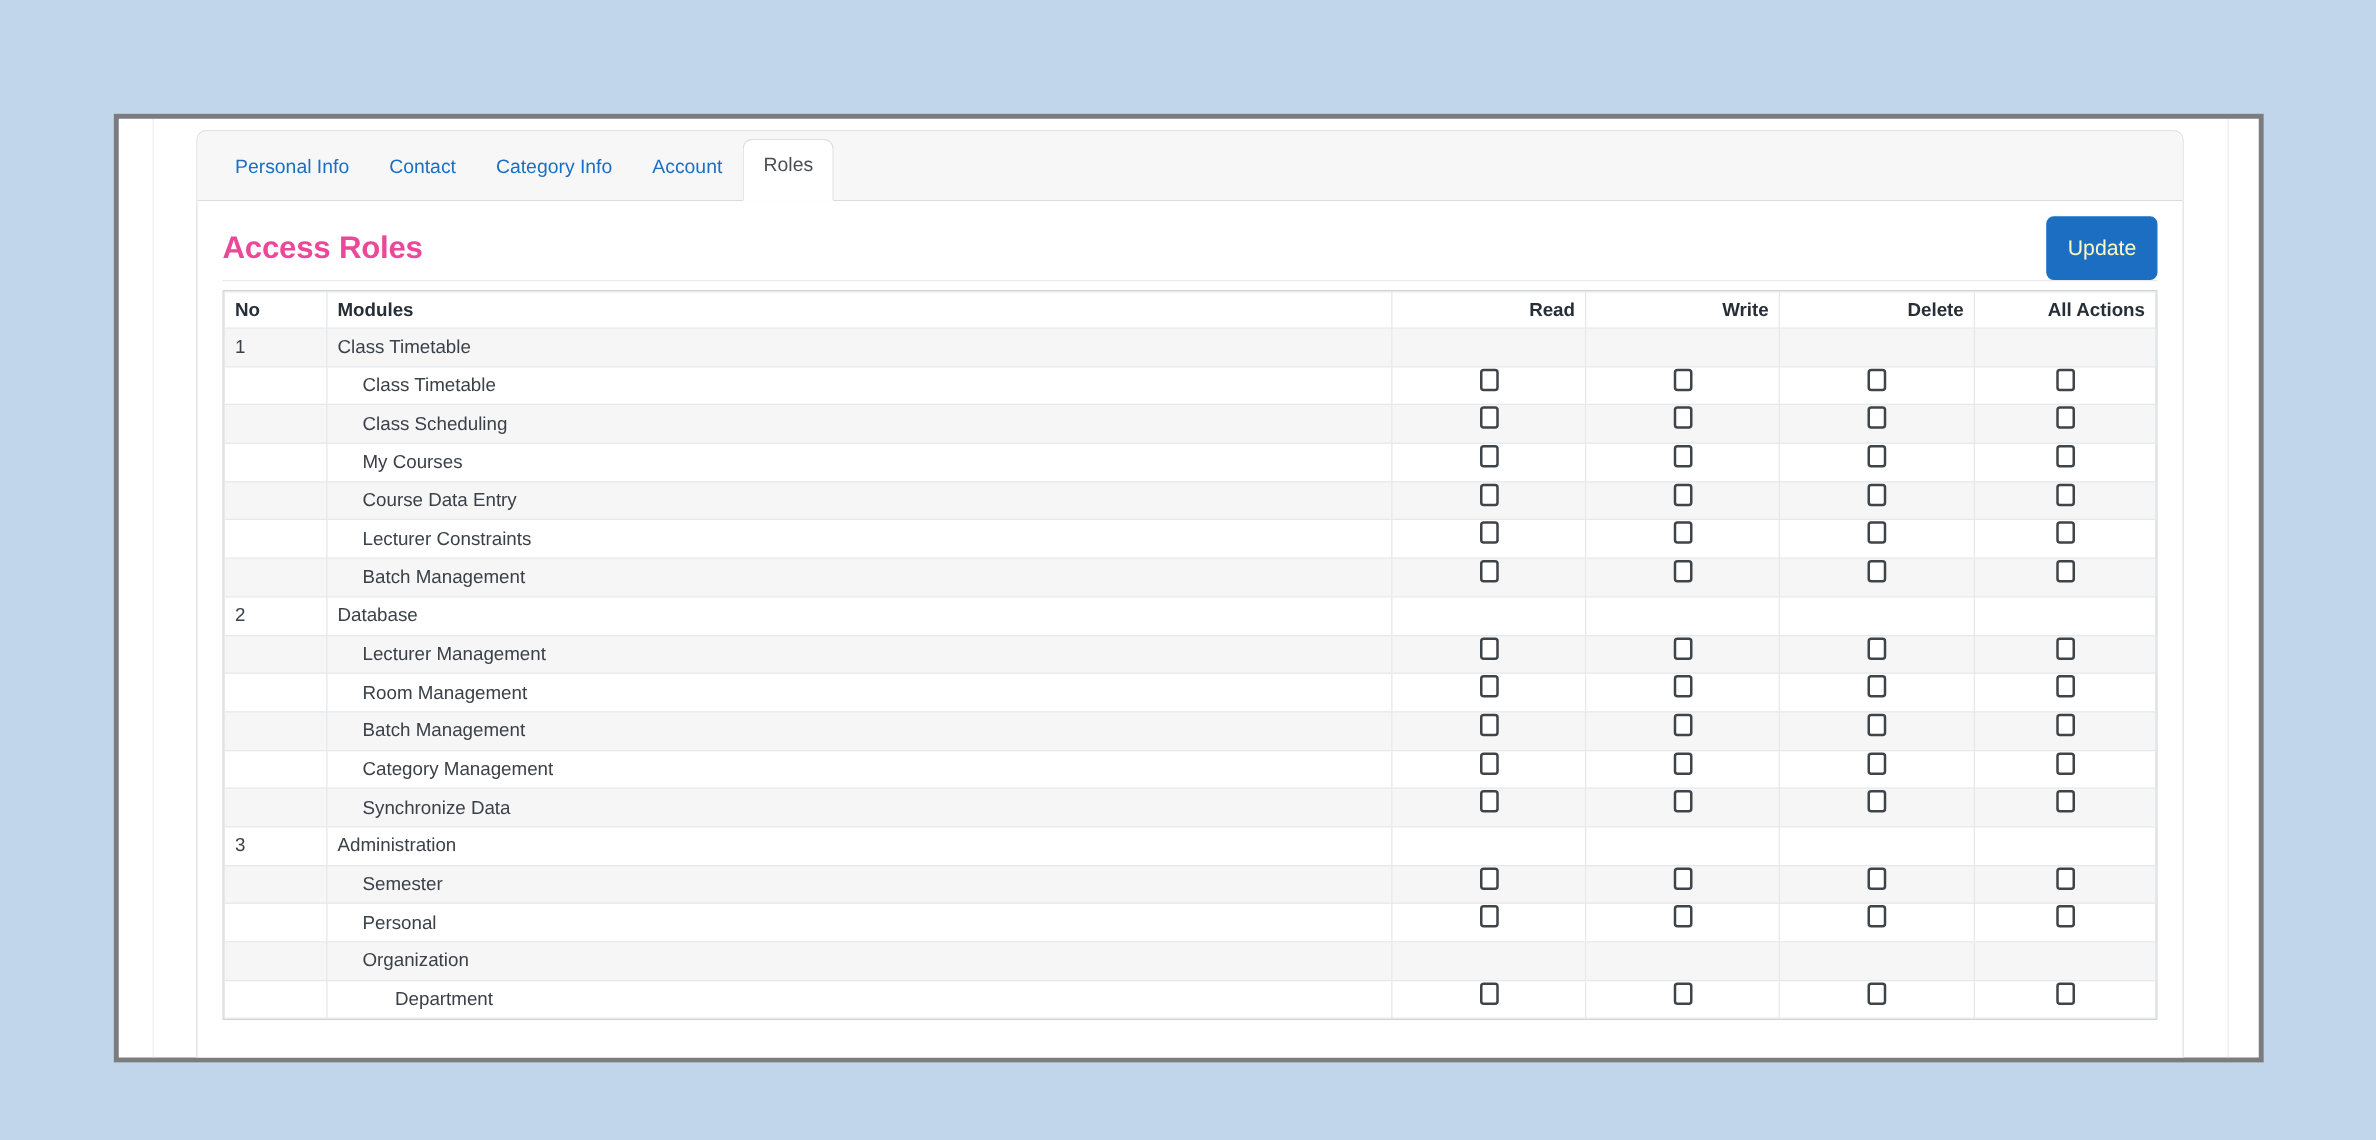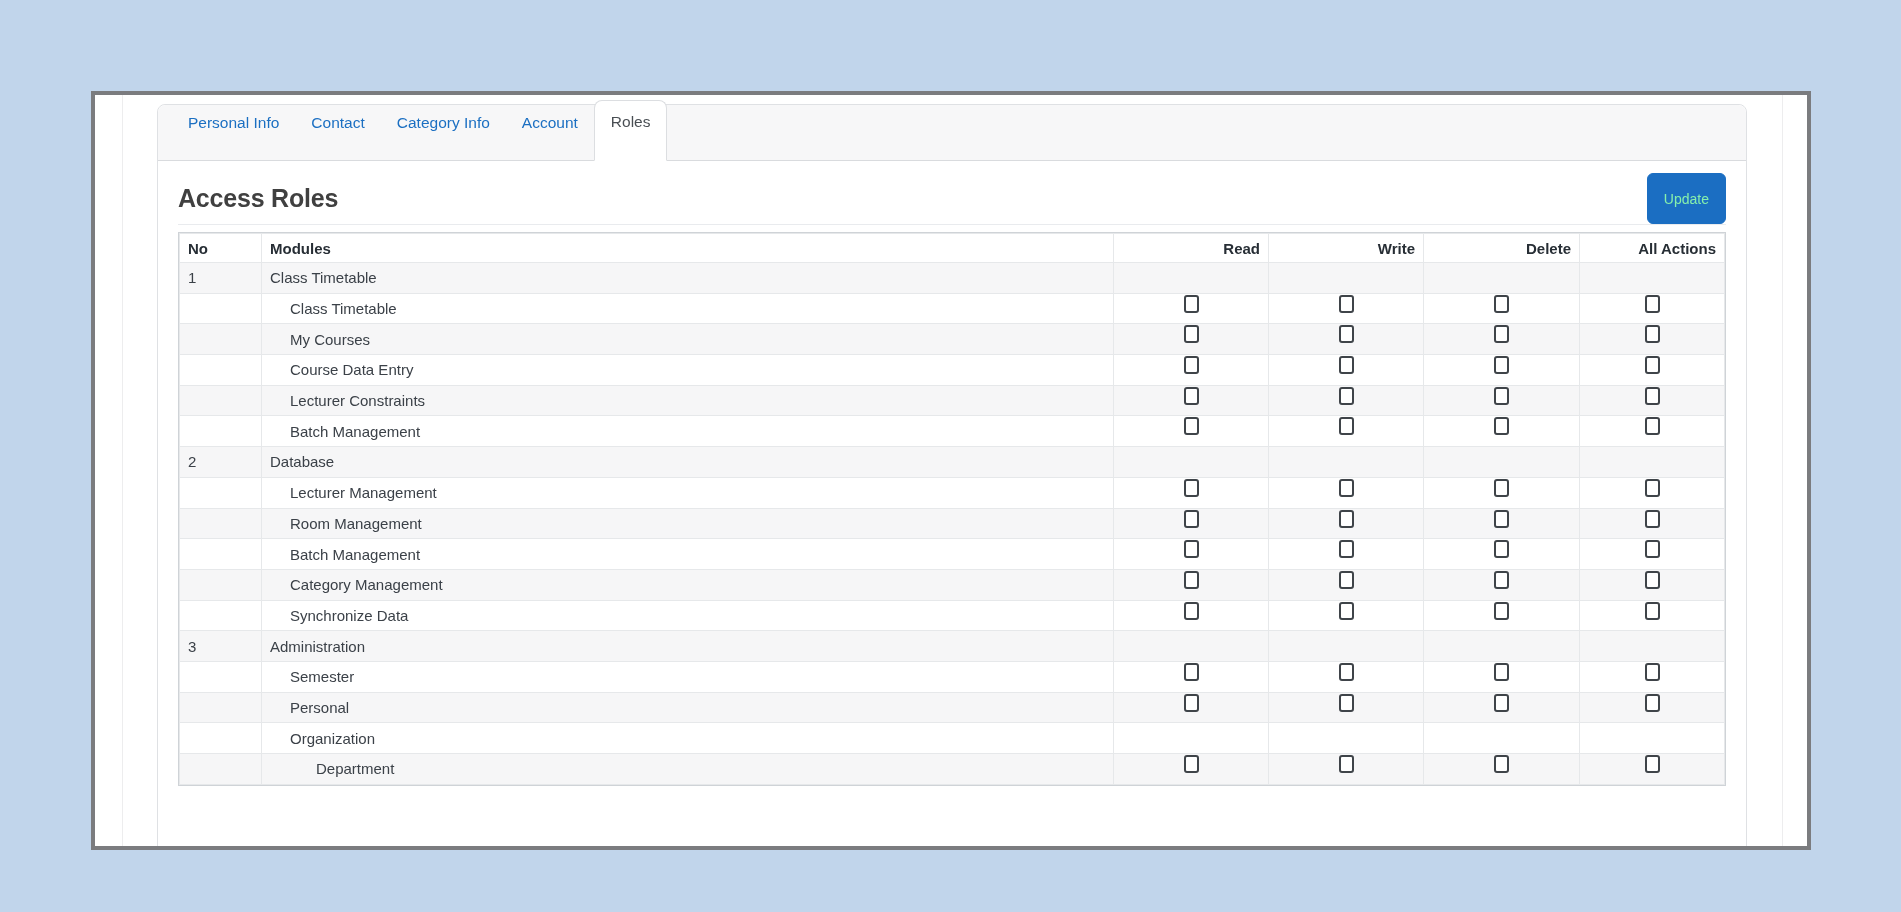--- a/index.html
+++ b/index.html
@@ -41,21 +41,21 @@
     border-bottom: 1px solid #d9dbde;
     border-radius: 8px 8px 0 0;
     display: flex;
     align-items: flex-end;
     padding: 0 14px;
   }
   .tab {
     font-size: 15.5px;
     line-height: 21px;
     color: #1b6fc2;
-    padding: 10px 16px 28px 16px;
+    padding: 10px 16px 17px 16px;
     margin-bottom: -1px;
     cursor: pointer;
     white-space: nowrap;
   }
   .tab.active {
     background: #ffffff;
     border: 1px solid #dcdee1;
     border-bottom: 1px solid #ffffff;
     border-radius: 8px 8px 0 0;
     color: #494e53;
@@ -63,31 +63,31 @@
   .card-body { padding: 20px; }
   .title-row {
     display: flex;
     justify-content: space-between;
     align-items: center;
     height: 35px;
   }
   .page-title {
     font-size: 25px;
     font-weight: 700;
-    color: #404040;
+    color: #ec4899;
     letter-spacing: -0.2px;
   }
   .update-btn {
     height: 51px;
     padding: 0 16px;
     background: #1b6ec2;
     border: 1px solid #1b6ec2;
     border-radius: 6px;
-    color: #86efac;
-    font-size: 14px;
+    color: #fef9c3;
+    font-size: 17px;
     font-family: "Liberation Sans", sans-serif;
     cursor: pointer;
   }
   .divider {
     border: none;
     border-top: 1px solid #e9ebee;
     margin: 8px 0 0 0;
   }
   .table-frame {
     margin-top: 7px;
@@ -189,20 +189,28 @@
               <tr>
                 <td></td>
                 <td class="module-cell lvl1">Class Timetable</td>
                 <td class="check-cell"><span class="checkbox"></span></td>
                 <td class="check-cell"><span class="checkbox"></span></td>
                 <td class="check-cell"><span class="checkbox"></span></td>
                 <td class="check-cell"><span class="checkbox"></span></td>
               </tr>
               <tr>
                 <td></td>
+                <td class="module-cell lvl1">Class Scheduling</td>
+                <td class="check-cell"><span class="checkbox"></span></td>
+                <td class="check-cell"><span class="checkbox"></span></td>
+                <td class="check-cell"><span class="checkbox"></span></td>
+                <td class="check-cell"><span class="checkbox"></span></td>
+              </tr>
+              <tr>
+                <td></td>
                 <td class="module-cell lvl1">My Courses</td>
                 <td class="check-cell"><span class="checkbox"></span></td>
                 <td class="check-cell"><span class="checkbox"></span></td>
                 <td class="check-cell"><span class="checkbox"></span></td>
                 <td class="check-cell"><span class="checkbox"></span></td>
               </tr>
               <tr>
                 <td></td>
                 <td class="module-cell lvl1">Course Data Entry</td>
                 <td class="check-cell"><span class="checkbox"></span></td>

